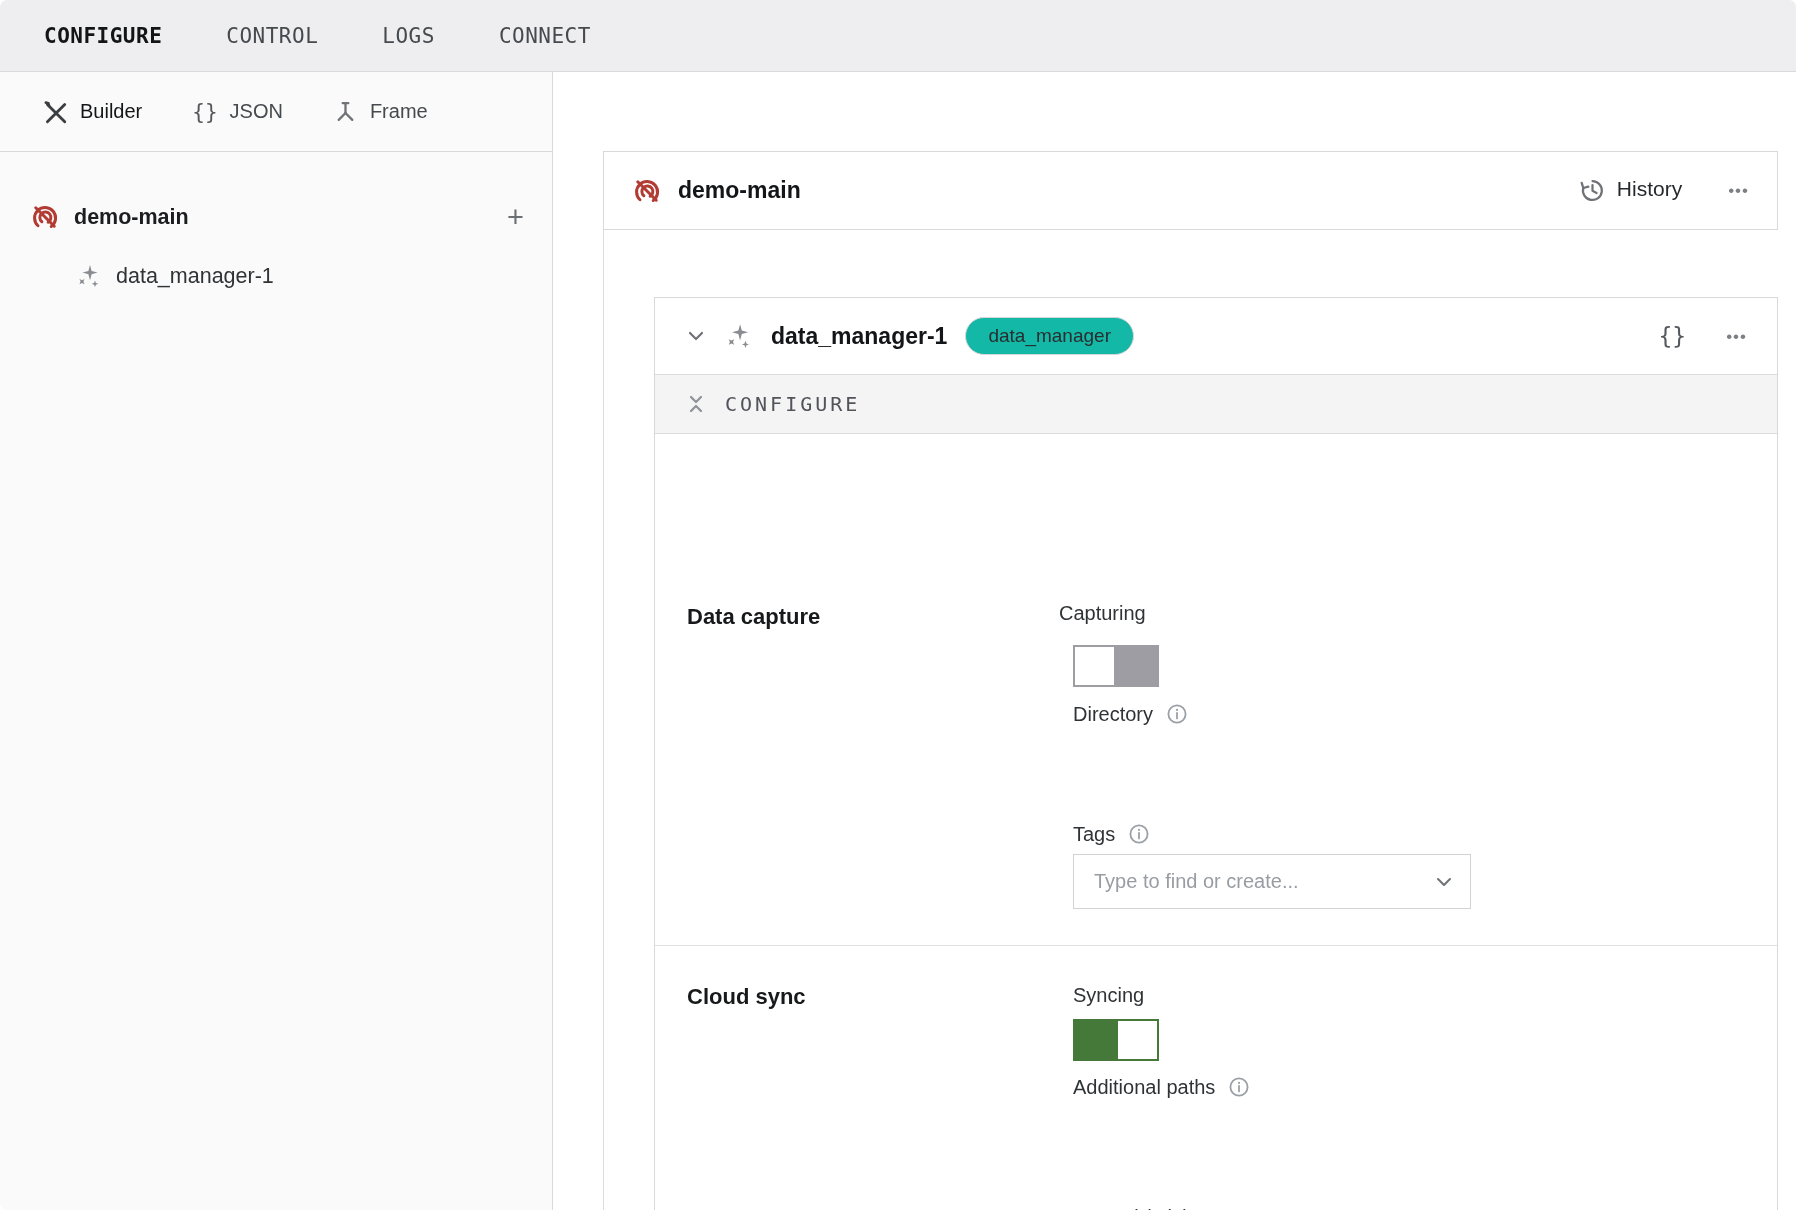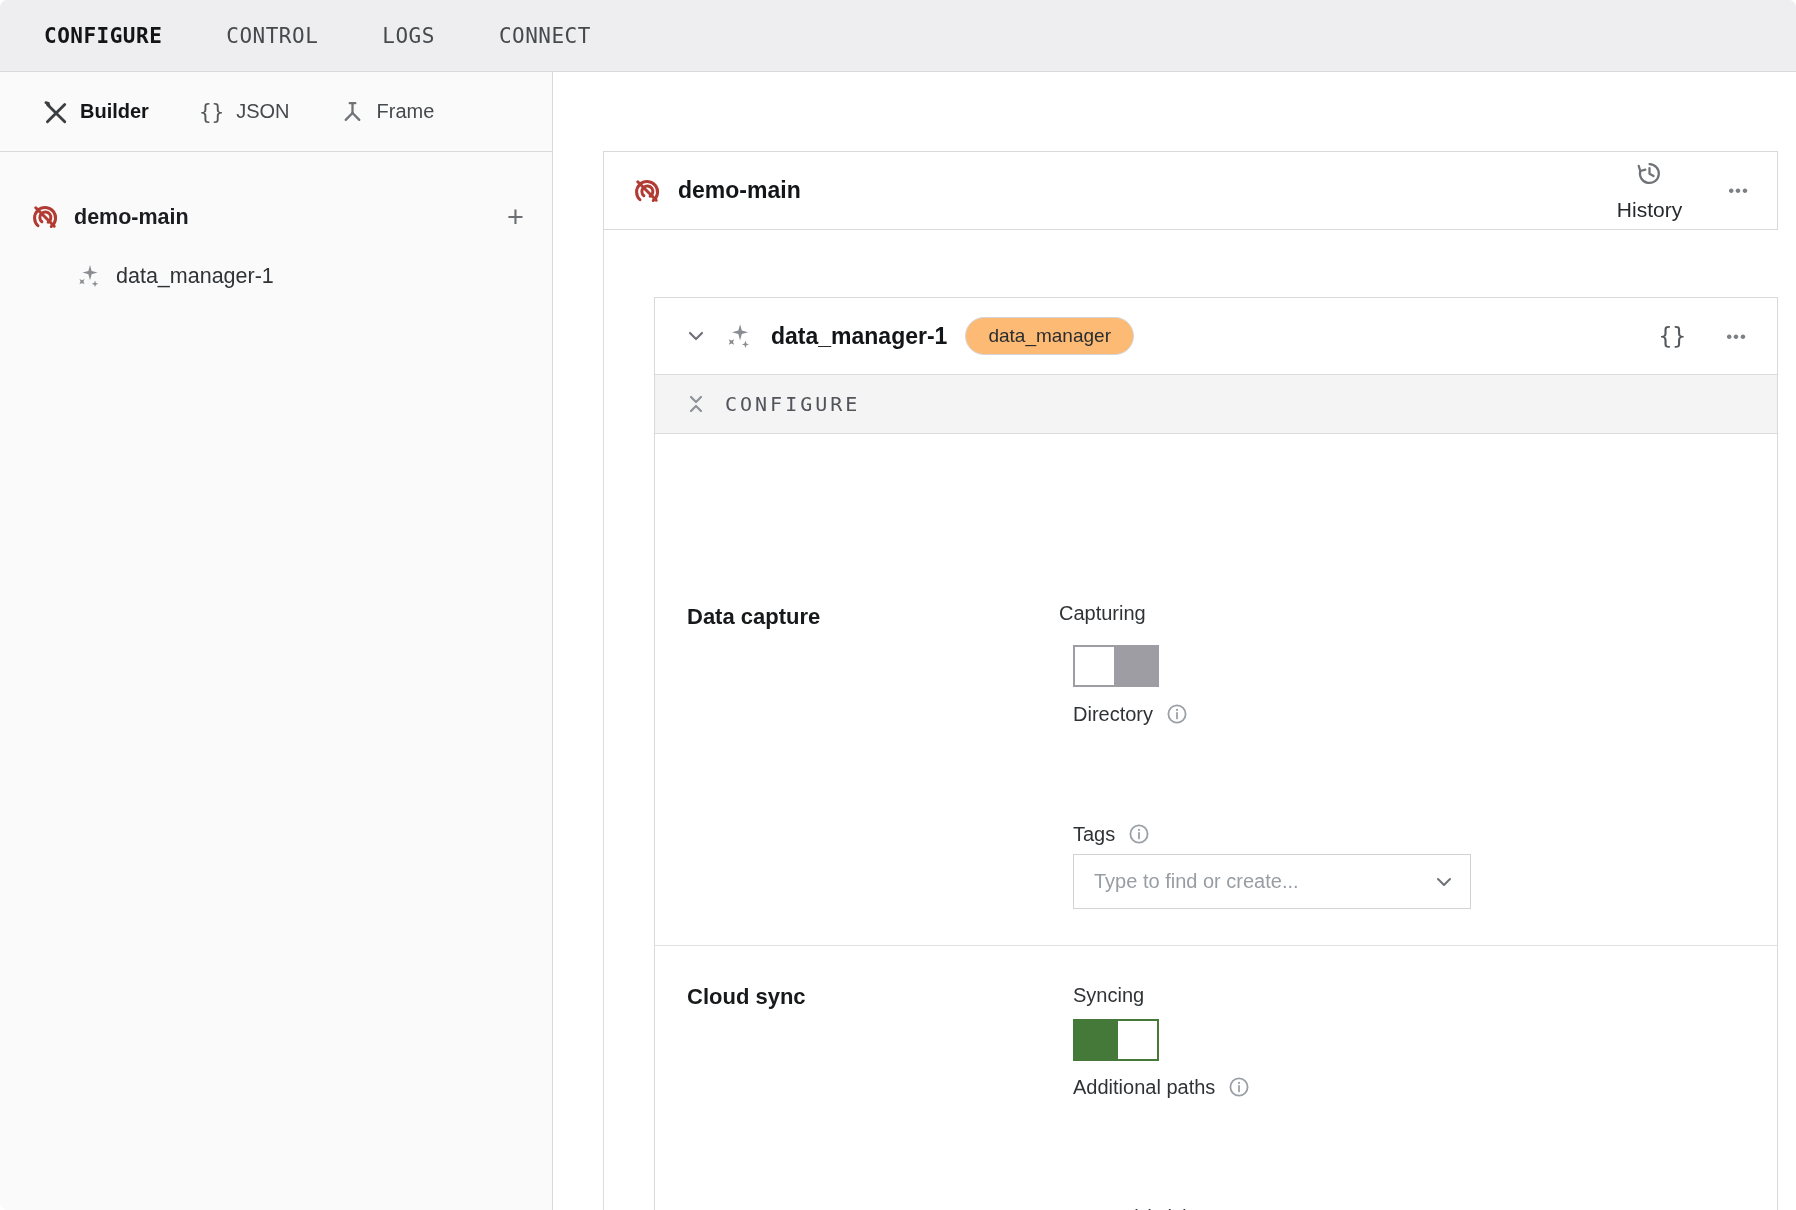--- a/index.html
+++ b/index.html
@@ -20,50 +20,50 @@
   
   .sidebar {
     position:absolute; left:0; top:72px; width:553px; height:1138px;
     background:#fafafa; border-right:1px solid #d9d9db;
   }
   .subtabs {
     height:80px; border-bottom:1px solid #d9d9db;
     display:flex; align-items:center; padding-left:42px; gap:50px;
   }
   .subtab { display:flex; align-items:center; gap:12px; font-size:20px; color:#46494d; cursor:pointer; }
-  .subtab.active { color:#131517; font-weight:bold; }
+  .subtab.active { color:#131517; font-weight:normal; }
   .glyph-braces { font-family:"DejaVu Sans Mono", monospace; font-size:21px; color:#55585b; }
   .tree { padding-top:42px; }
   .tree-row-machine {
     display:flex; align-items:center; padding:0 28px 0 30px; height:46px; margin-bottom:16px;
   }
   .tree-row-machine .label { margin-left:14px; font-size:21.5px; font-weight:bold; color:#1b1d20; }
   .tree-add { margin-left:auto; font-size:29px; font-weight:300; color:#6b6e72; line-height:1; cursor:pointer; }
   .tree-row-child { display:flex; align-items:center; padding-left:76px; height:40px; }
   .tree-row-child .label { margin-left:14px; font-size:21.5px; color:#303336; }
   
   .main { position:absolute; left:554px; top:72px; width:1242px; height:1138px; background:#fff; }
   .connector { position:absolute; left:49px; top:158px; width:1px; height:980px; background:#dcdcde; }
   .card { background:#fff; border:1px solid #d9d9db; }
   .part-card {
     position:absolute; left:49px; top:79px; width:1175px; height:79px;
     display:flex; align-items:center; padding:0 28px;
   }
   .part-card .title { margin-left:16px; font-size:23px; font-weight:bold; color:#131619; }
-  .history-btn { margin-left:auto; display:flex; align-items:center; gap:11px; cursor:pointer;flex-direction:column; }
+  .history-btn { margin-left:auto; display:flex; align-items:flex-start; gap:11px; cursor:pointer; }
   .history-btn .label { font-size:21px; color:#26292c; }
   .dots { font-size:17px; letter-spacing:1px; color:#7c7f83; cursor:pointer; line-height:1; }
   .part-card .dots { margin-left:46px; }
   
   .resource-card { position:absolute; left:100px; top:225px; width:1124px; height:920px; }
   .res-header { height:76px; display:flex; align-items:center; padding:0 30px; }
   .res-header .title { margin-left:18px; font-size:23px; font-weight:bold; color:#131619; }
   .badge {
     margin-left:18px; height:38px; padding:0 22px; border-radius:19px;
-    border:1px solid #d5d5d8; background:#fdba74;
+    border:1px solid #d5d5d8; background:#14b8a6;
     display:flex; align-items:center; font-size:19px; color:#2a2d30;
   }
   .res-header .right { margin-left:auto; display:flex; align-items:center; gap:40px; }
   .res-header .glyph-braces { font-size:23px; cursor:pointer; }
   .band {
     height:60px; background:#f4f4f5; border-top:1px solid #dbdbdd; border-bottom:1px solid #dbdbdd;
     display:flex; align-items:center; padding-left:30px; gap:18px;
   }
   .band .band-label {
     font-family:"DejaVu Sans Mono", monospace; font-size:20px; color:#515458; letter-spacing:3px;

